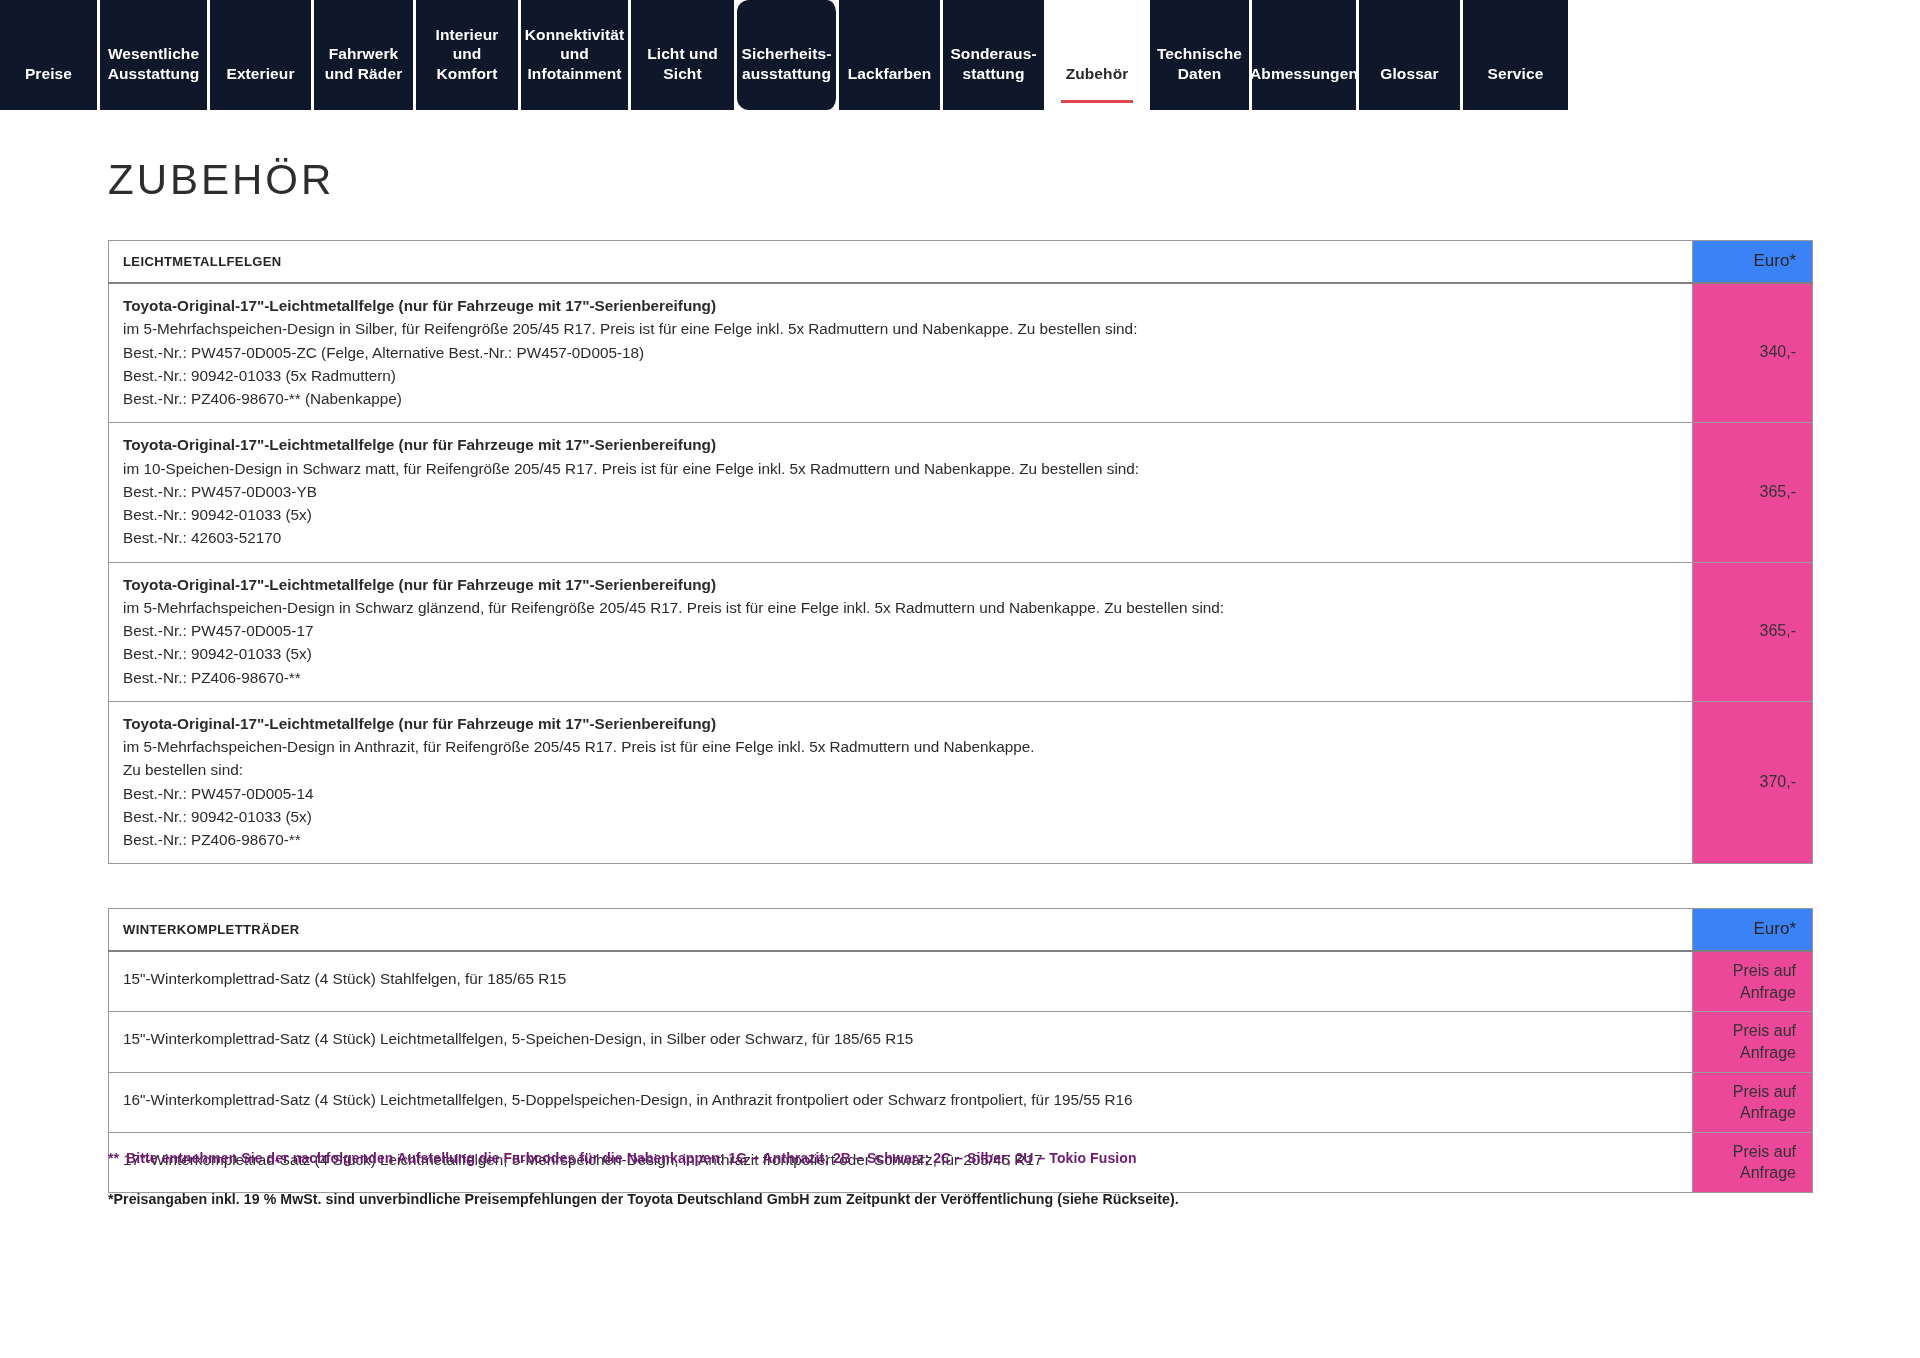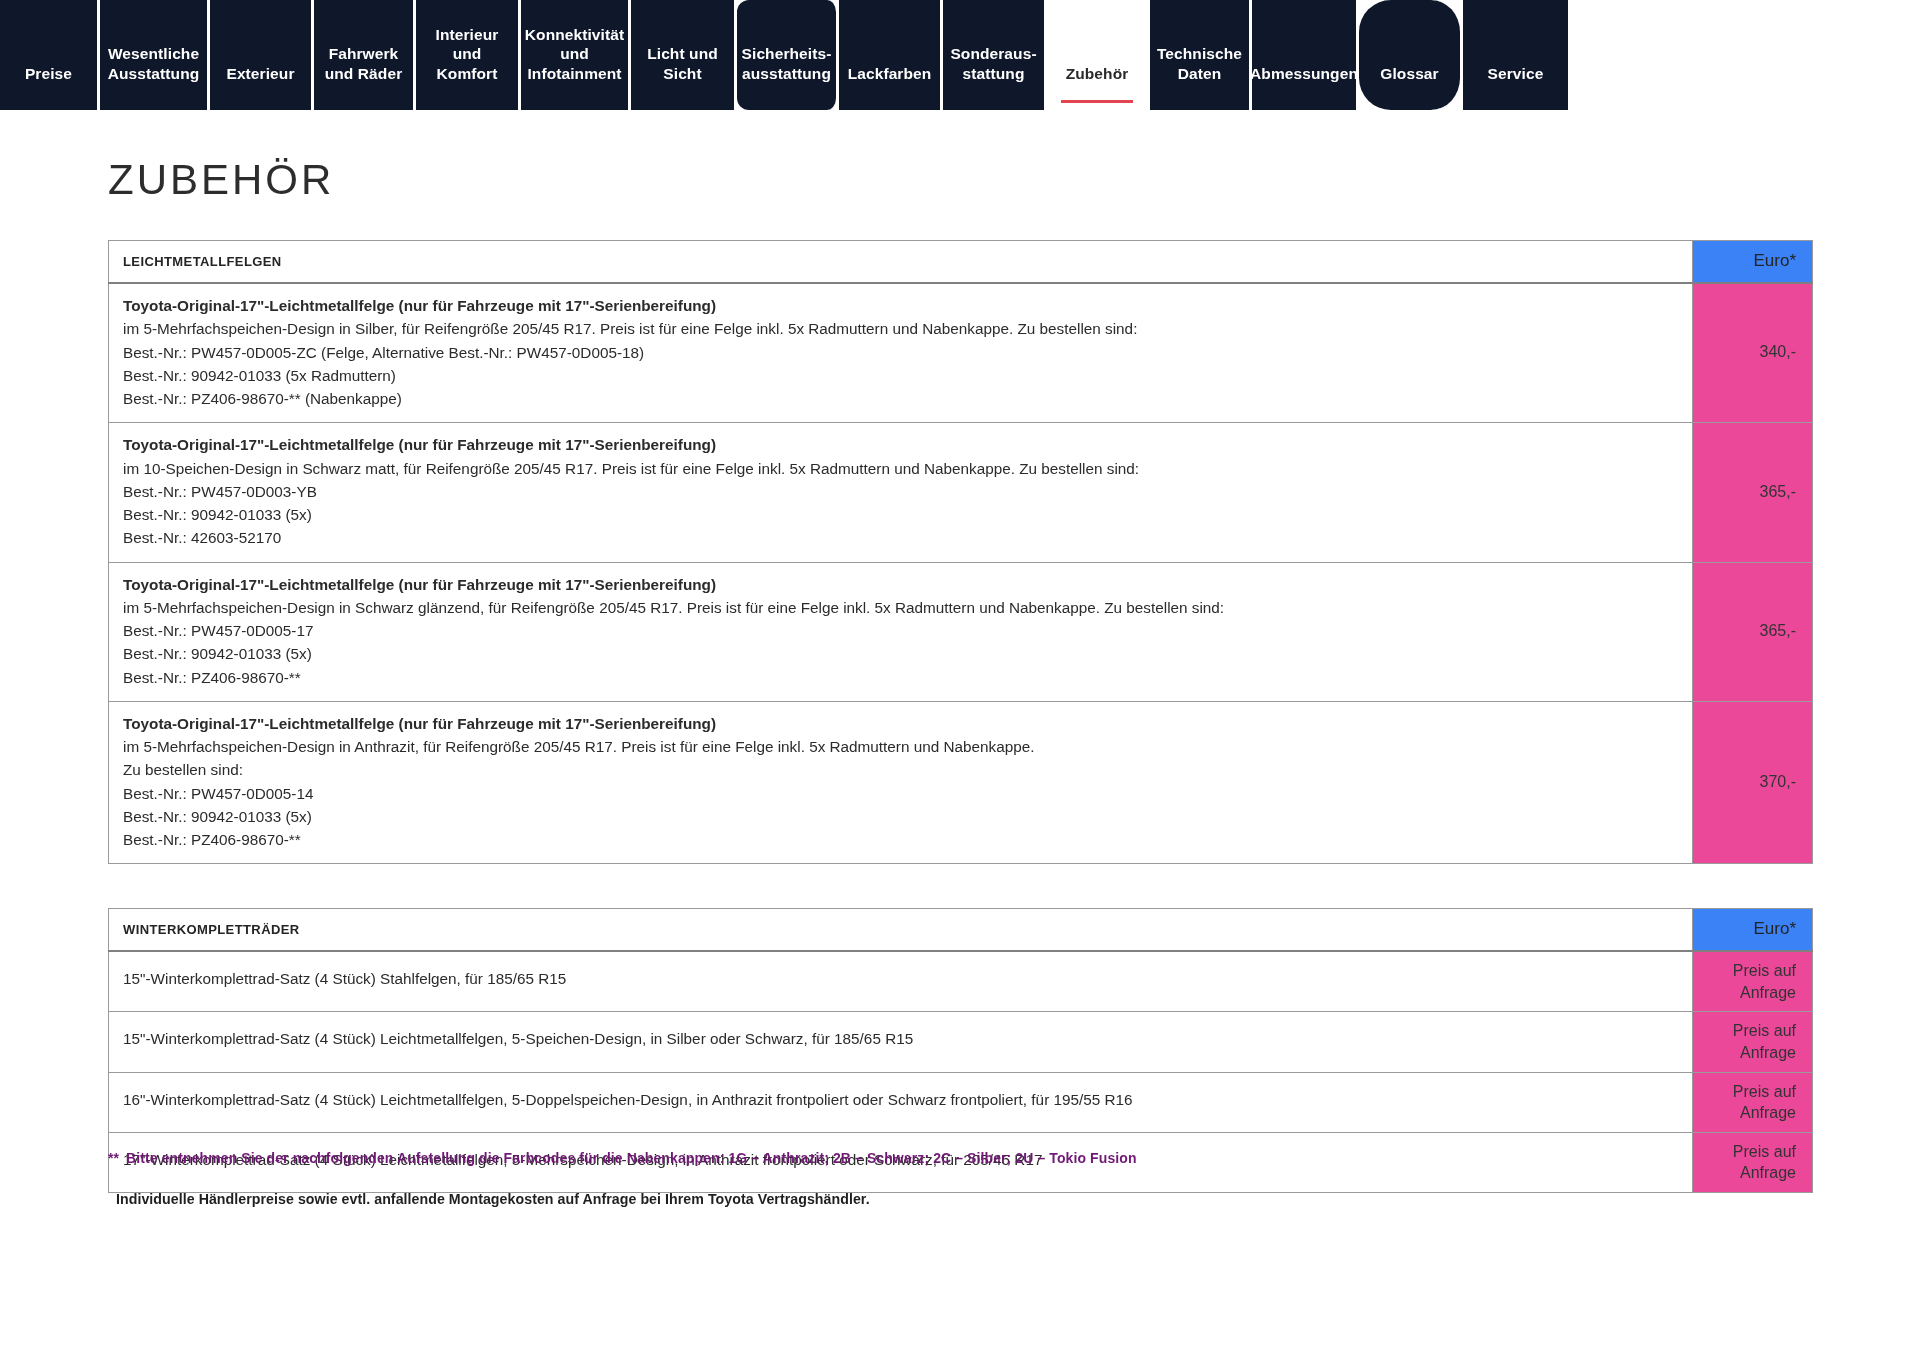--- a/index.html
+++ b/index.html
@@ -199,21 +199,21 @@
     </div>
     <div class="nav-tab active" style="width: 103px;">
       <span class="nav-tab-label">Zubehör</span>
     </div>
     <div class="nav-tab" style="width: 102px;">
       <span class="nav-tab-label">Technische<br>Daten</span>
     </div>
     <div class="nav-tab" style="width: 107px;">
       <span class="nav-tab-label">Abmessungen</span>
     </div>
-    <div class="nav-tab" style="width: 104px; border-radius: 32px;">
+    <div class="nav-tab" style="width: 104px;">
       <span class="nav-tab-label">Glossar</span>
     </div>
     <div class="nav-tab" style="width: 105px;">
       <span class="nav-tab-label">Service</span>
     </div>
   </nav>
 
 <div class="page">
 
   <h1 class="page-title">ZUBEHÖR</h1>
@@ -316,17 +316,17 @@
           </tr>
         </tbody>
       </table>
     </div>
 
   <div class="footnotes">
     <div class="fn-colorcodes">
       <span class="marker">**</span><span>Bitte entnehmen Sie der nachfolgenden Aufstellung die Farbcodes für die Nabenkappen: 1G – Anthrazit; 2B – Schwarz; 2C – Silber; 2U – Tokio Fusion</span>
     </div>
     <div class="fn-prices">
-      <span class="l2">Individuelle Händlerpreise sowie evtl. anfallende Montagekosten auf Anfrage bei Ihrem Toyota Vertragshändler.</span>
+      <span class="l1">*Preisangaben inkl. 19 % MwSt. sind unverbindliche Preisempfehlungen der Toyota Deutschland GmbH zum Zeitpunkt der Veröffentlichung (siehe Rückseite).</span>
     </div>
   </div>
 
 </div>
 
 </body></html>

